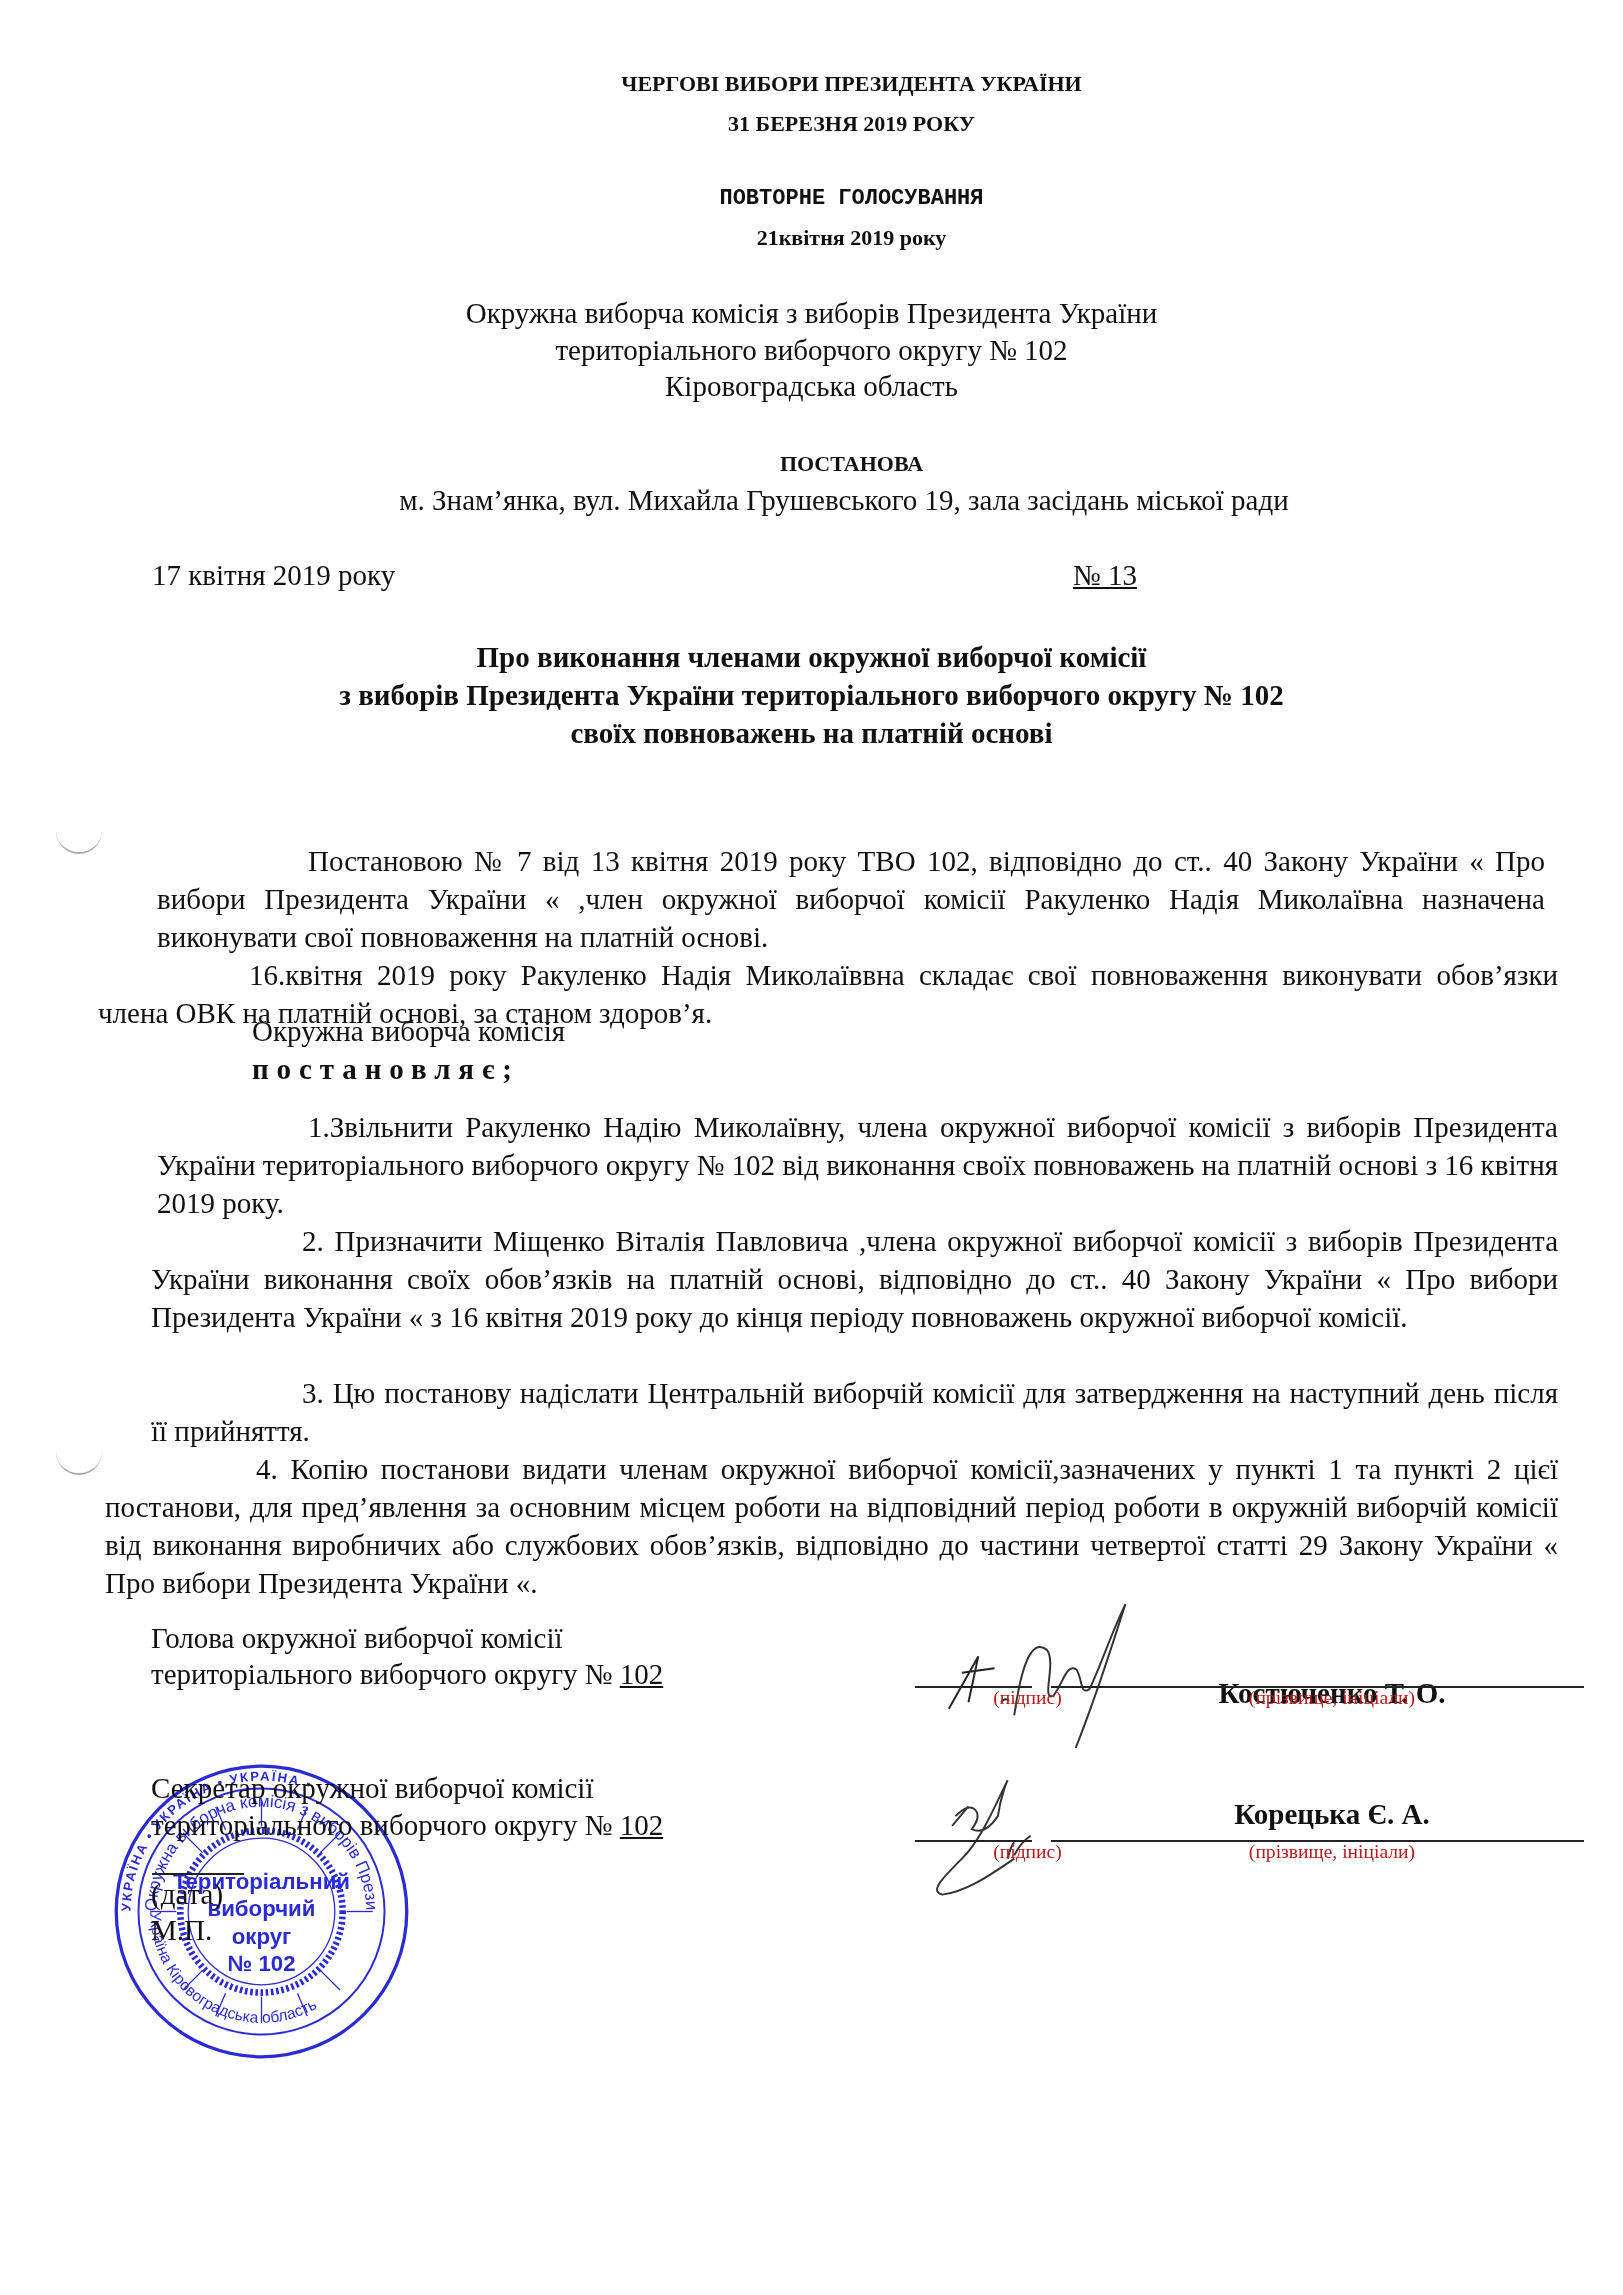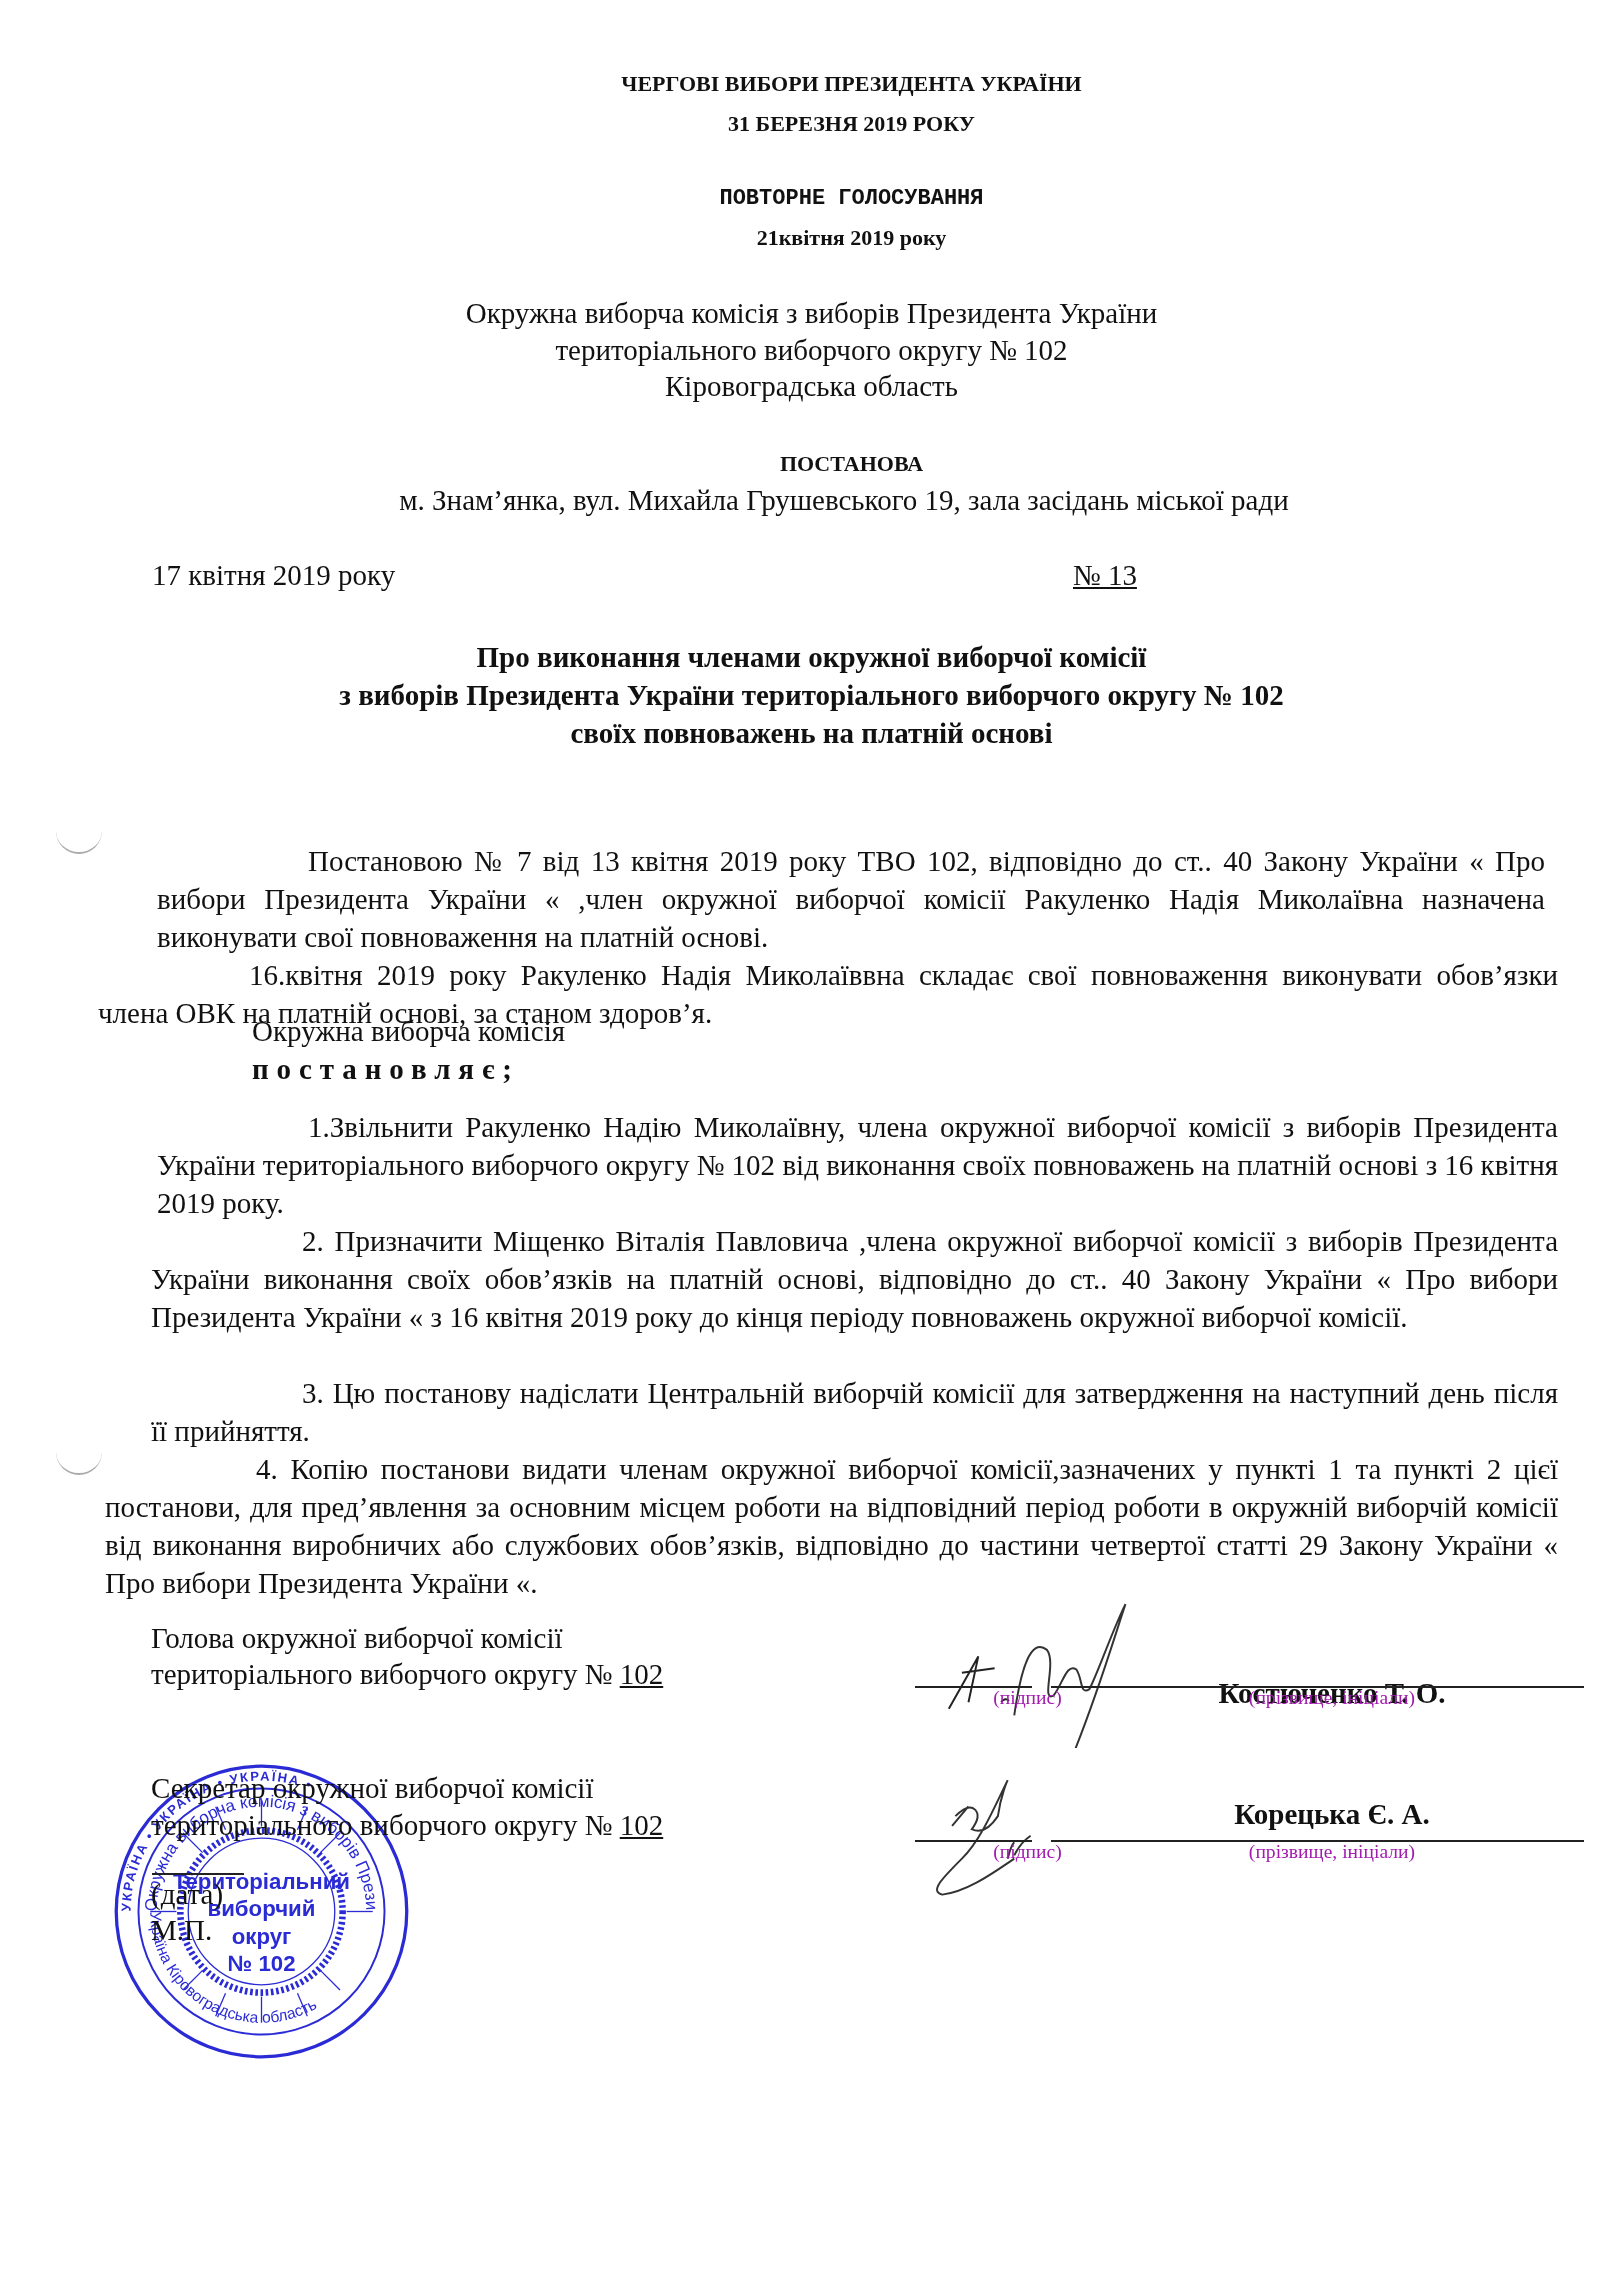--- a/index.html
+++ b/index.html
@@ -13,21 +13,21 @@
     .bold { font-weight: bold; }
     .h-top { font-size: 22px; line-height: 37px; padding-left: 40px; }
     .h-org { font-size: 29px; line-height: 35px; }
     .abs { position: absolute; white-space: nowrap; }
     .body-text { font-size: 29px; line-height: 38px; }
     .para { position: absolute; left: 105px; width: 1453px; text-align: justify; text-align-last: left; }
     .indent { text-indent: 151px; margin-top: 20px; }
     .spaced { letter-spacing: 7.9px; }
     .u { text-decoration: underline; text-align: center; }
     .sig-line { position: absolute; height: 0; border-top: 2px solid #222; }
-    .caption { position: absolute; font-size: 19.6px; text-align: center; color: #a21caf; }
+    .caption { position: absolute; font-size: 19.6px; text-align: center; color: #b91c1c; }
     .punch { position: absolute; width: 46px; height: 26px; border-bottom: 2px solid #aaa; border-radius: 0 0 26px 26px; }
     .stamp { position: absolute; left: 111px; top: 1761px; width: 301px; height: 301px; }
   </style>
 </head>
 <body>
 
 <div class="page">
 
   <div class="punch" style="left:56px; top:826px;"></div>
   <div class="punch" style="left:56px; top:1447px;"></div>

